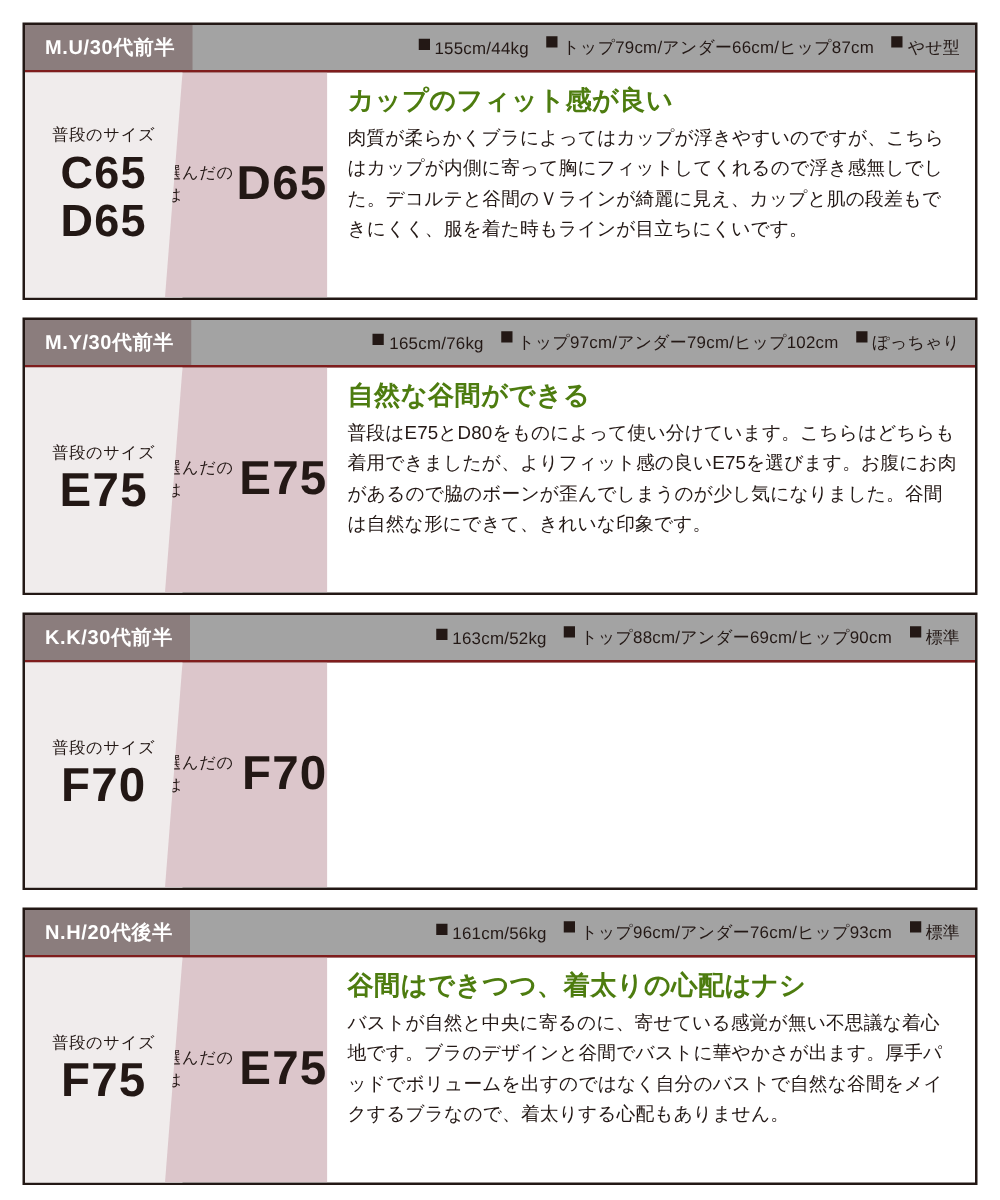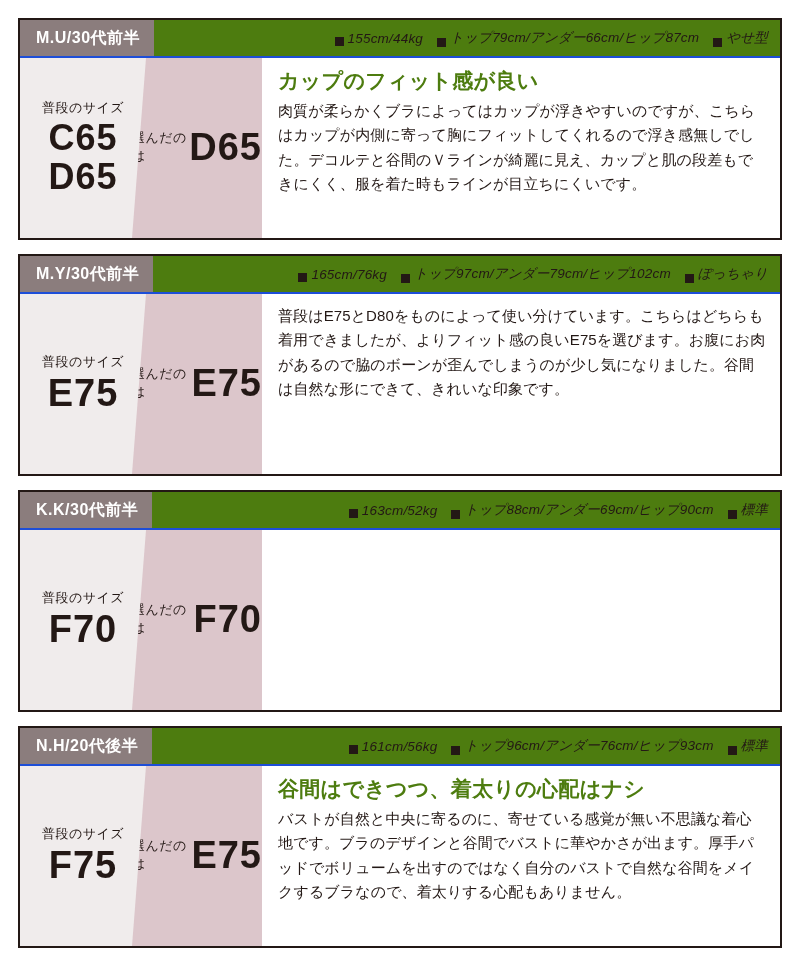--- a/index.html
+++ b/index.html
@@ -28,22 +28,22 @@
     box-sizing: border-box;
     display: flex;
     flex-direction: column;
     background: #ffffff;
     flex: 1 1 0;
     min-height: 0;
   }
   .card-header {
     display: flex;
     align-items: stretch;
-    background: #4d7c0f;
-    border-bottom: 2px solid #1d4ed8;
+    background: #a3a3a3;
+    border-bottom: 2px solid #7f1d1d;
     min-height: 36px;
     flex: 0 0 auto;
   }
   .header-name {
     background: #8b7d7d;
     color: #ffffff;
     font-size: 16px;
     font-weight: bold;
     letter-spacing: 0.5px;
     padding: 6px 14px 6px 16px;
@@ -59,22 +59,21 @@
     justify-content: flex-end;
     gap: 14px;
     padding: 0 12px 0 10px;
     font-size: 13.5px;
     color: #231815;
     white-space: nowrap;
     letter-spacing: 0.2px;
   }
   .spec-item {
     display: inline-flex;
-    align-items: flex-end;
-    font-style: italic;
+    align-items: flex-start;
   }
   .spec-item .sq {
     display: inline-block;
     width: 9px;
     height: 9px;
     background: #231815;
     margin-right: 4px;
   }
   .card-body {
     display: flex;
@@ -205,20 +204,21 @@
     <div class="card-body">
       <div class="size-usual">
         <div class="size-label">普段のサイズ</div>
         <div class="size-value">E75</div>
       </div>
       <div class="size-chosen">
         <div class="size-label">選んだのは</div>
         <div class="size-value">E75</div>
       </div>
       <div class="review-text">
+        <h3 class="review-title">自然な谷間ができる</h3>
         <p class="review-body">普段はE75とD80をものによって使い分けています。こちらはどちらも着用できましたが、よりフィット感の良いE75を選びます。お腹にお肉があるので脇のボーンが歪んでしまうのが少し気になりました。谷間は自然な形にできて、きれいな印象です。</p>
       </div>
     </div>
   </div>
 
   <div class="review-card">
     <div class="card-header">
       <div class="header-name">K.K/30代前半</div>
       <div class="header-specs">
         <span class="spec-item">

